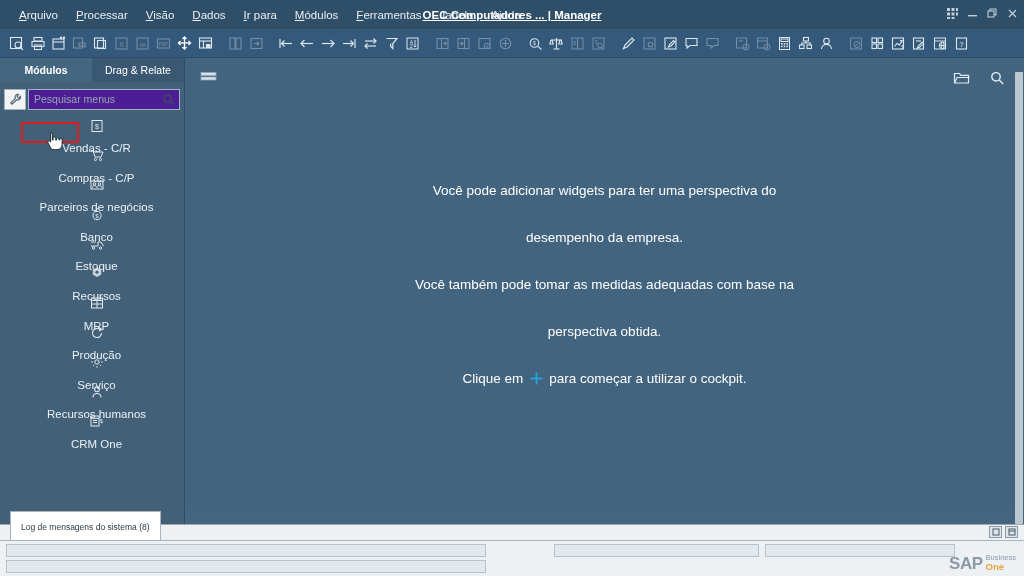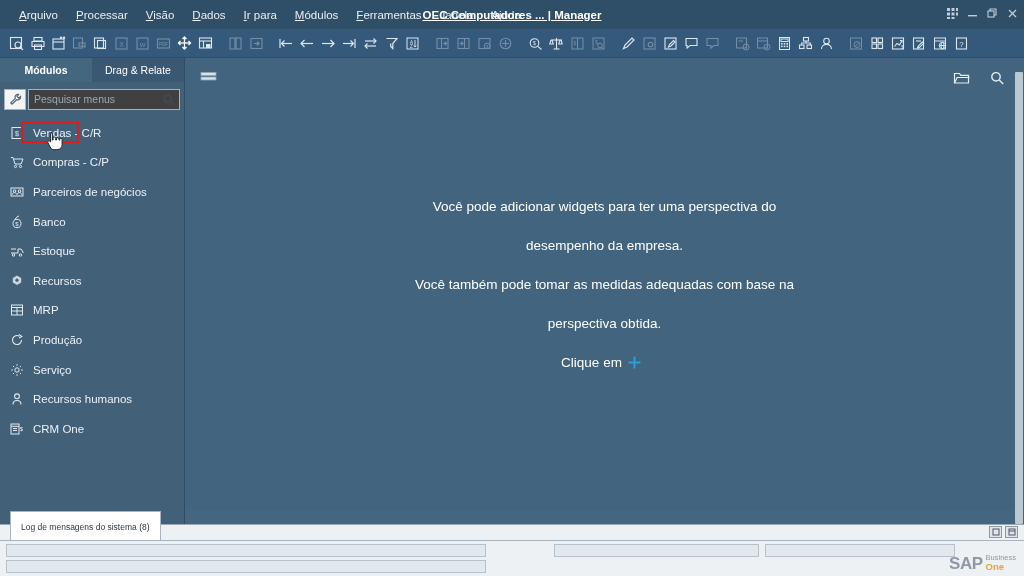--- a/index.html
+++ b/index.html
@@ -104,39 +104,40 @@
     gap: 2px;
   }
   .wrench-box {
     width: 22px; height: 21px;
     background: #f2f4f6; border: 1px solid #9fb3c2;
     display: flex; align-items: center; justify-content: center;
     flex: 0 0 22px; cursor: default;
   }
   .search-field {
     flex: 1 1 auto; height: 21px;
-    background: #404040; border: 1px solid #9fb3c2;
+    background: #4c1d95; border: 1px solid #9fb3c2;
     display: flex; align-items: center;
     padding-left: 5px;
   }
   .search-field .ph {
     font-size: 10.5px; color: #9aa7b2; flex: 1 1 auto;
   }
   .search-go {
     width: 22px; height: 19px;
     display: flex; align-items: center; justify-content: center;
     flex: 0 0 22px; cursor: default;
   }
   .mod-list { flex: 1 1 auto; padding-top: 3px; overflow: hidden; }
   .mod-item {
     height: 29.6px;
     display: flex; align-items: center;
     padding-left: 9px; gap: 9px;
     color: #eaf1f6; font-size: 11.5px;
     cursor: default;
+    flex-direction: column;
   }
   .mod-ico {
     width: 15px; height: 15px; flex: 0 0 15px;
     display: flex; align-items: center; justify-content: center;
     opacity: .95;
   }
 
   
   .hl-box {
     position: absolute;
@@ -167,21 +168,21 @@
   .top-ico {
     width: 26px; height: 24px; margin-left: 10px;
     display: flex; align-items: center; justify-content: center;
     cursor: default;
   }
   .cockpit-msg {
     flex: 1 1 auto;
     display: flex; flex-direction: column;
     align-items: center; justify-content: center;
     padding-bottom: 54px;
-    gap: 0px;
+    gap: 8px;
   }
   .cp-line {
     color: #ffffff; font-size: 13.5px;
     line-height: 39px;
     text-align: center;
     white-space: nowrap;
     display: flex; align-items: center; gap: 0px;
   }
   .plus-ico {
     display: inline-flex; align-items: center; justify-content: center;
@@ -966,20 +967,21 @@
         <div class="cp-line">
           <span>Clique em</span>
           <span class="plus-ico">
             <svg width="17" height="17" viewBox="0 0 17 17">
                 <g stroke="#29a3e0" stroke-width="1.8">
                   <line x1="8.5" y1="2.5" x2="8.5" y2="14.5"></line>
                   <line x1="2.5" y1="8.5" x2="14.5" y2="8.5"></line>
                 </g>
               </svg>
           </span>
+          <span>para começar a utilizar o cockpit.</span>
         </div>
       </div>
 
       <div class="main-bottom-bar"></div>
       <div class="main-scroll">
         <div class="thumb"></div>
       </div>
     </div>
 
   </div>

